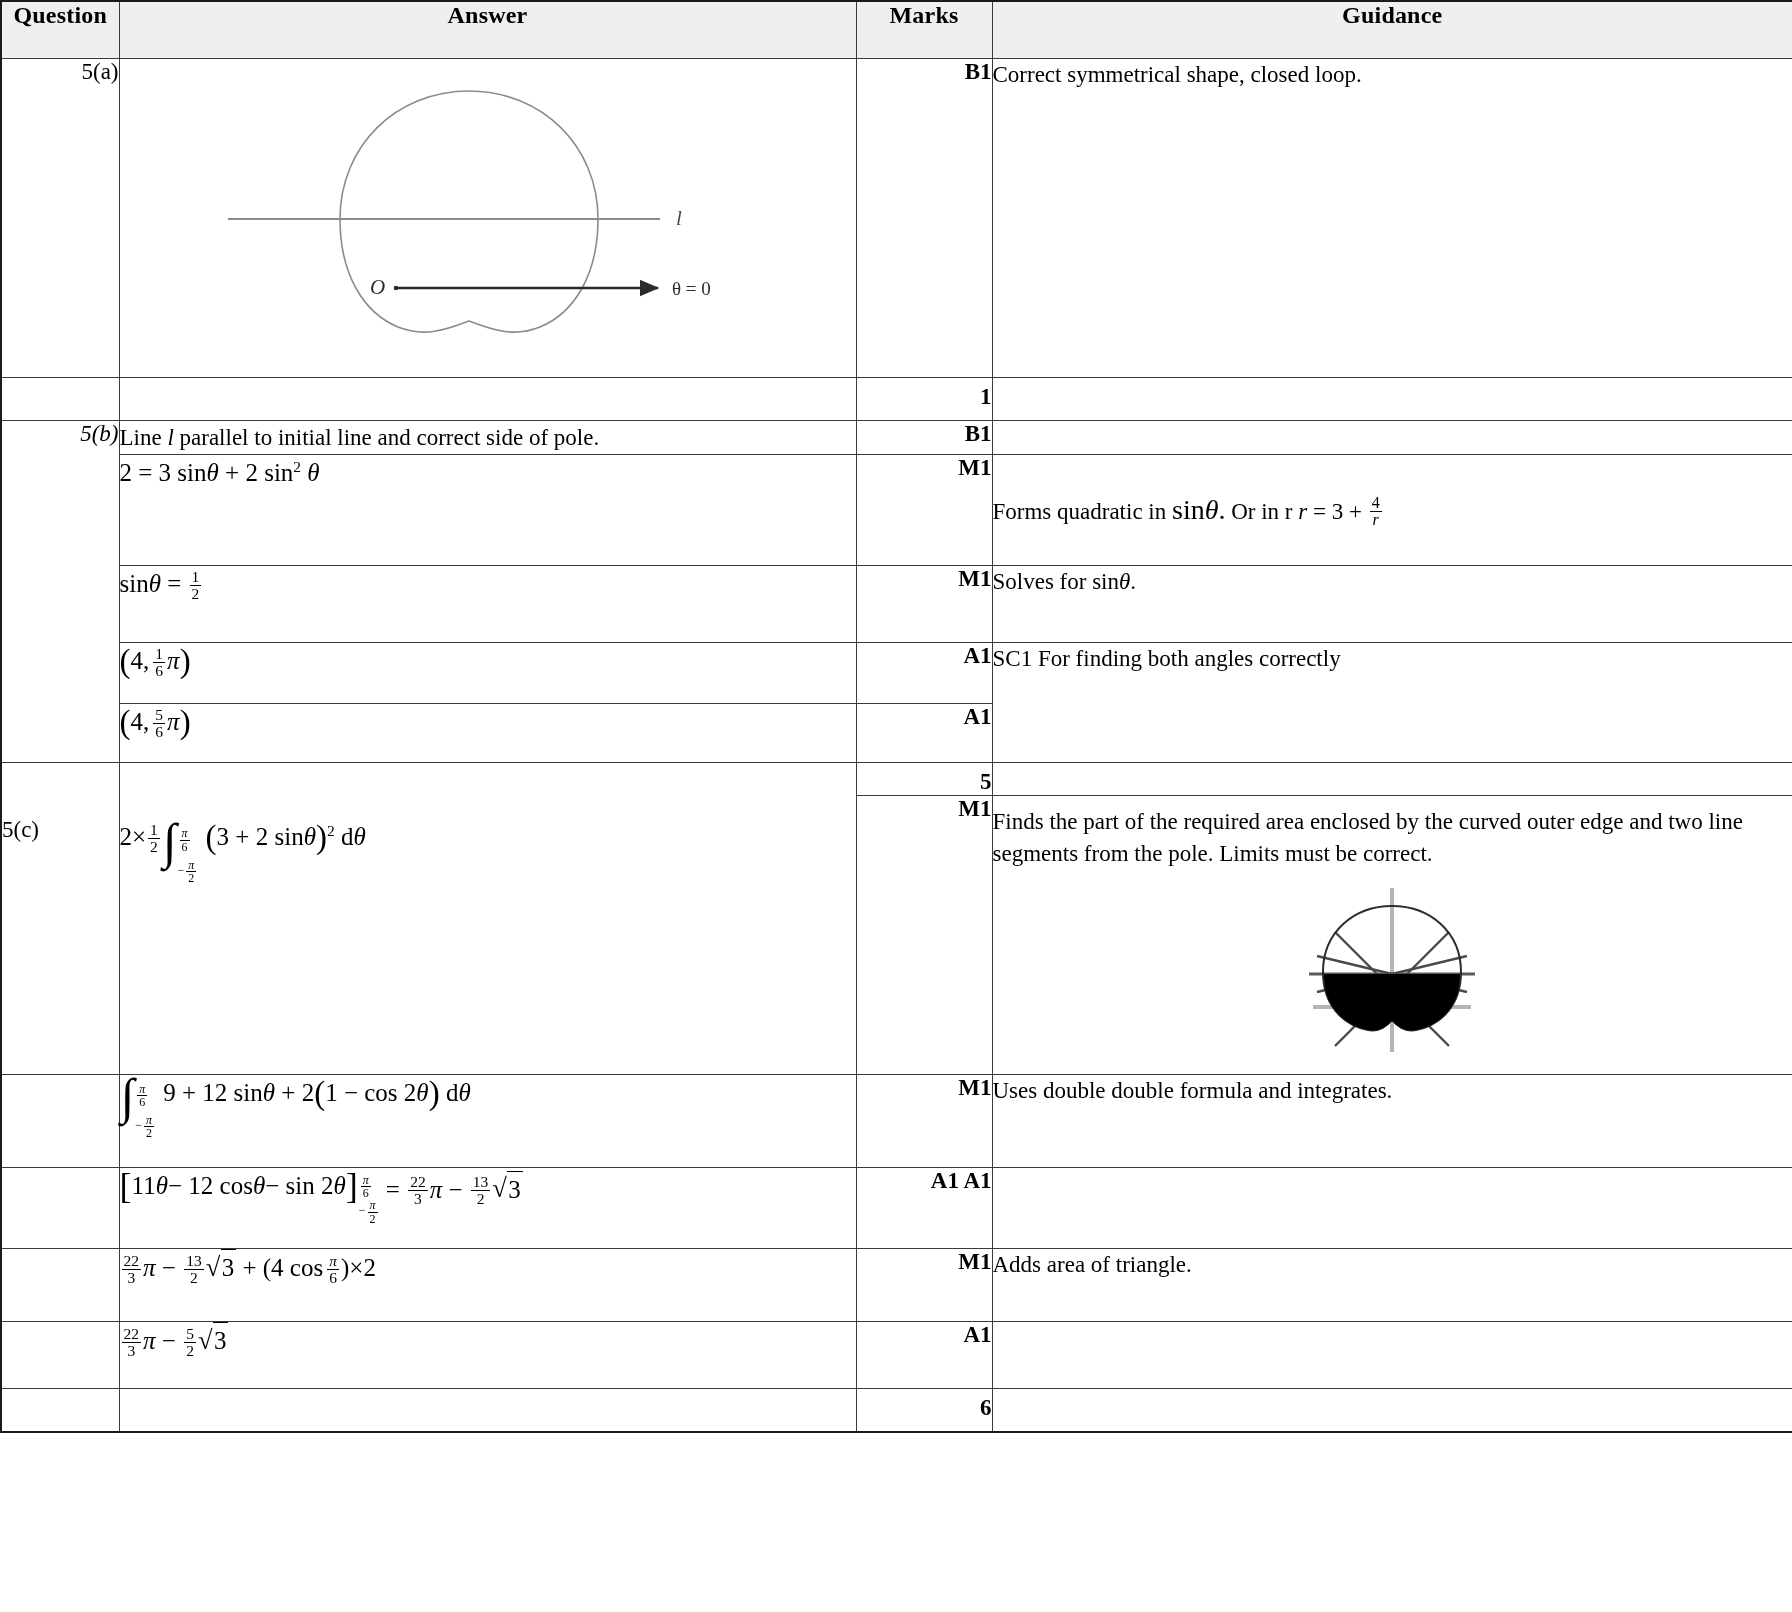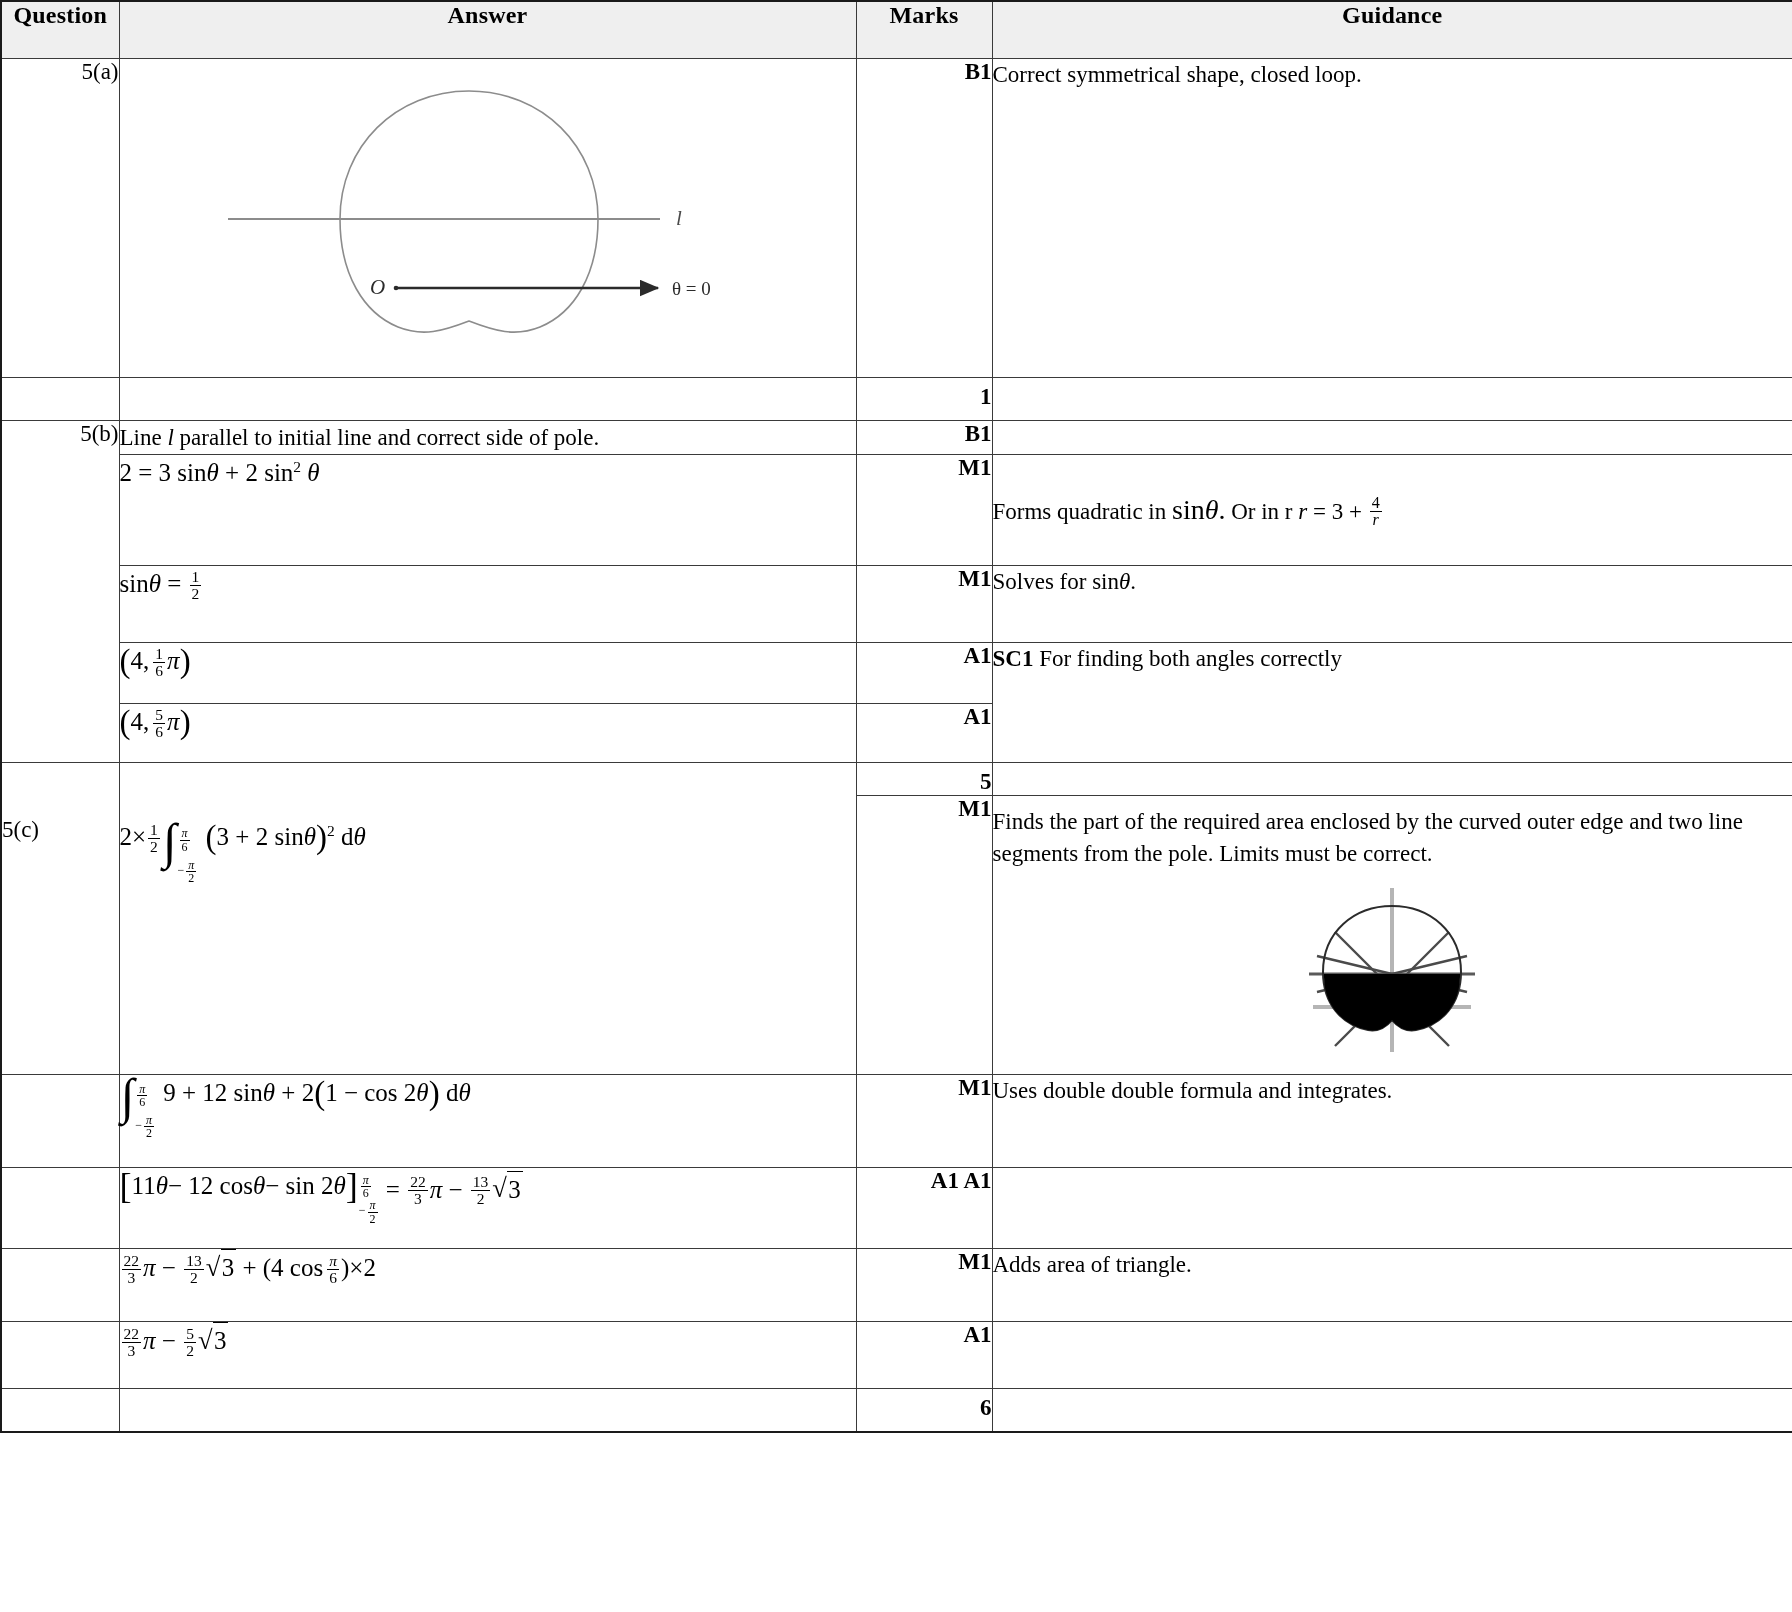--- a/index.html
+++ b/index.html
@@ -45,21 +45,21 @@
     height: 56px;
     vertical-align: middle;
     letter-spacing: .2px;
   }
 
   .qcell {
     text-align: right;
     font-size: 23px;
     padding-top: 12px;
   }
-  .qcell.mid { vertical-align: top; }
+  .qcell.mid { vertical-align: top; font-style: italic; }
   .qcell-c { padding-top: 0; position: relative; }
 
   .acell {
     font-size: 23px;
     padding: 14px 0 10px 14px;
     line-height: 1.45;
   }
   .mcell {
     text-align: right;
     font-weight: bold;
@@ -67,21 +67,21 @@
     padding: 14px 18px 10px 0;
   }
   .gcell {
     font-size: 23px;
     padding: 14px 10px 10px 10px;
     line-height: 1.38;
   }
   .gcell.tight { padding-top: 10px; }
 
   .it { font-style: italic; }
-  .bold { font-weight: bold; }
+  .bold { font-weight: normal; }
 
   
   .math { font-family: "Liberation Serif", serif; font-size: 25px; white-space: nowrap; }
   .mi { font-style: italic; }
   .gk { font-style: italic; font-family: "Liberation Serif", serif; }
   sup.pw { font-size: 0.62em; vertical-align: super; }
   .frac {
     display: inline-flex;
     flex-direction: column;
     vertical-align: middle;

